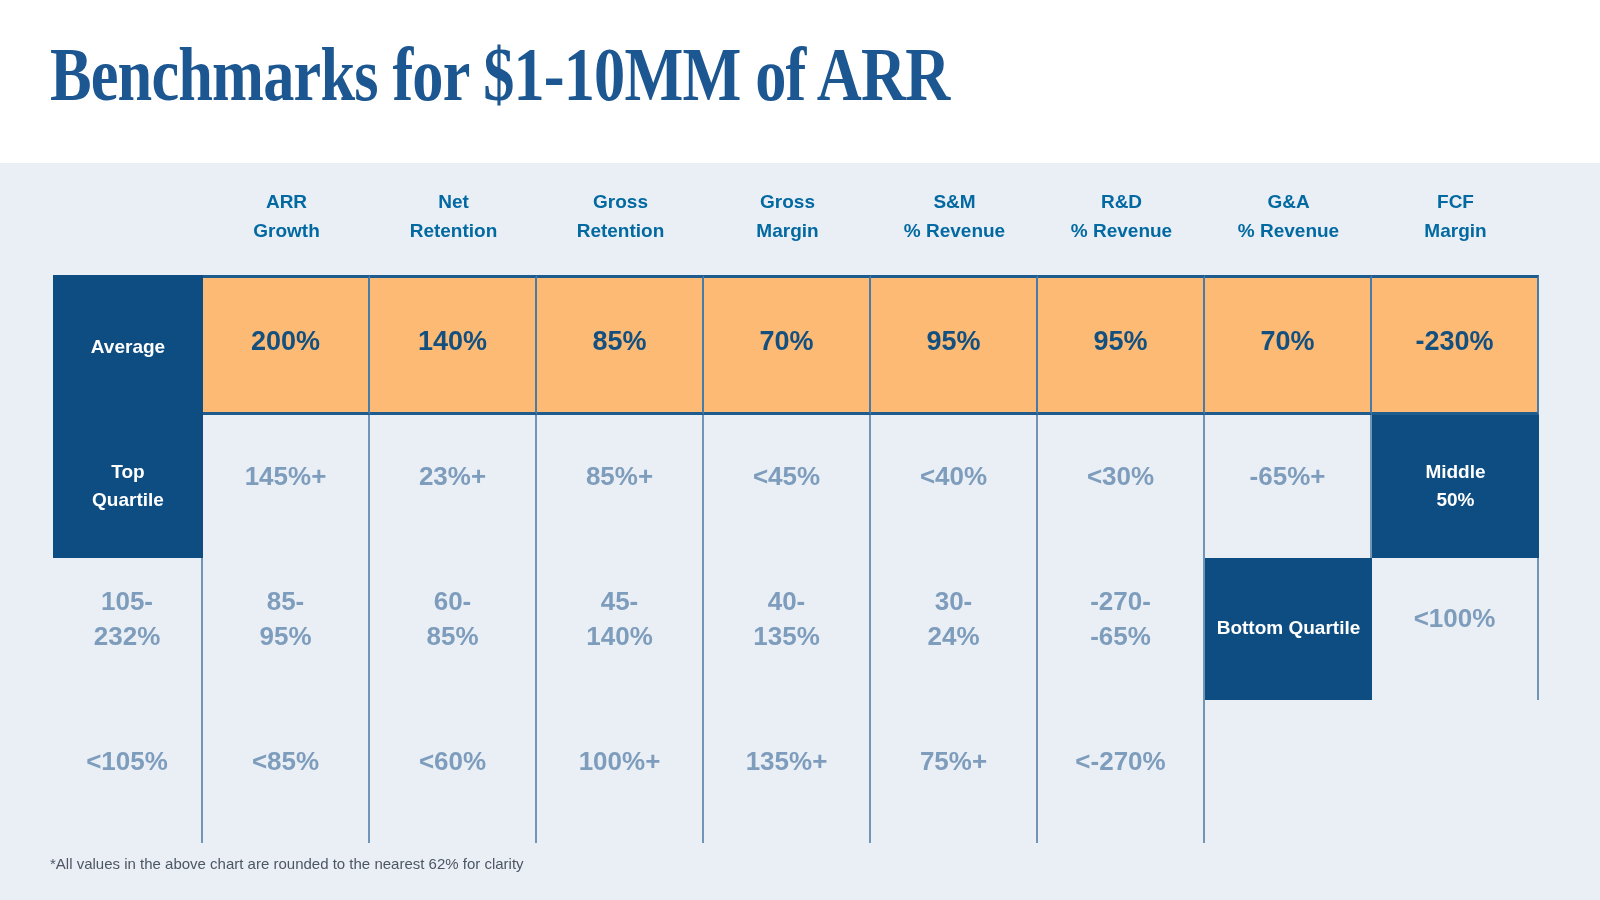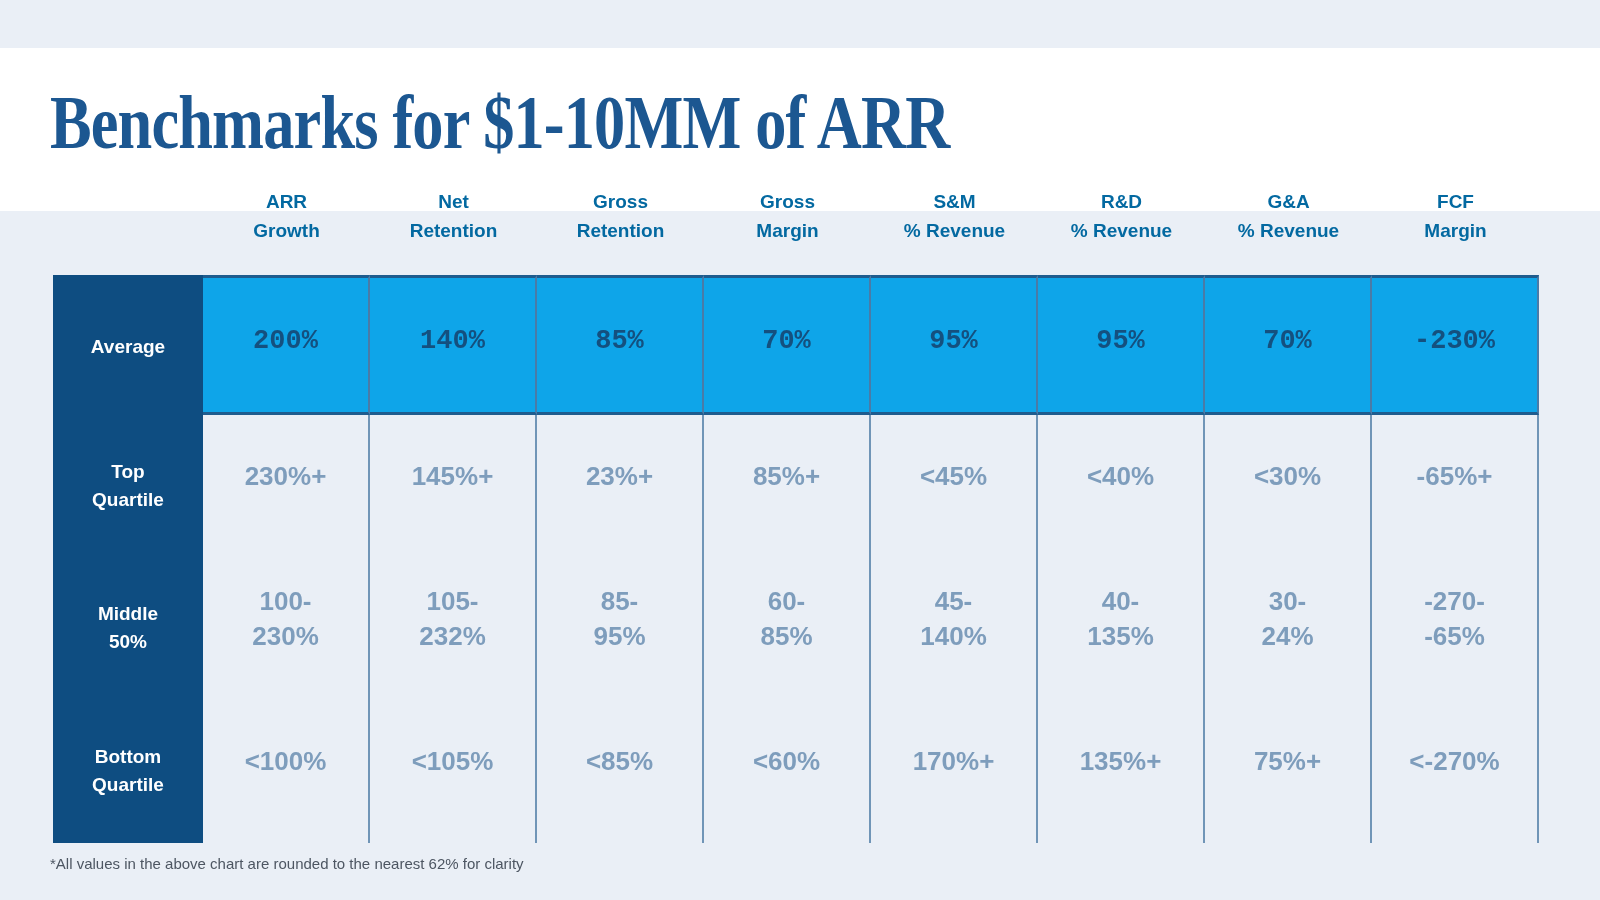--- a/index.html
+++ b/index.html
@@ -9,21 +9,20 @@
     height: 900px;
     background: #eaeff6;
     font-family: "Liberation Sans", sans-serif;
     overflow: hidden;
   }
   .title-band {
     position: absolute;
     left: 0; top: 0;
     width: 1600px; height: 163px;
     background: #ffffff;
-    margin-top: 48px;
   }
   .title {
     position: absolute;
     left: 50px; top: 36px;
     margin: 0;
     font-family: "Liberation Serif", serif;
     font-weight: bold;
     font-size: 76px;
     line-height: 1;
     color: #1c5791;
@@ -72,28 +71,27 @@
   .cell {
     display: flex;
     align-items: center;
     justify-content: center;
     text-align: center;
     font-weight: bold;
     white-space: pre-line;
     box-sizing: border-box;
   }
   .cell.avg {
-    background: #0ea5e9;
+    background: #fdba74;
     color: #14507f;
     font-size: 27px;
     border-top: 3px solid #1f5c8e;
     border-bottom: 3px solid #1f5c8e;
     border-right: 2px solid #4a7ba7;
     padding-bottom: 8px;
-    font-family: Liberation Mono, monospace;
   }
   .cell.body {
     color: #7e9dbc;
     font-size: 26px;
     line-height: 1.35;
     border-right: 2px solid #7095b7;
     padding-bottom: 20px;
   }
   .footnote {
     position: absolute;
@@ -137,54 +135,51 @@
     <div class="cell avg">140%</div>
     <div class="cell avg">85%</div>
     <div class="cell avg">70%</div>
     <div class="cell avg">95%</div>
     <div class="cell avg">95%</div>
     <div class="cell avg">70%</div>
     <div class="cell avg">-230%</div>
 
     <div class="row-label">Top
 Quartile</div>
-    <div class="cell body">230%+</div>
     <div class="cell body">145%+</div>
     <div class="cell body">23%+</div>
     <div class="cell body">85%+</div>
     <div class="cell body">&lt;45%</div>
     <div class="cell body">&lt;40%</div>
     <div class="cell body">&lt;30%</div>
     <div class="cell body">-65%+</div>
 
     <div class="row-label">Middle
 50%</div>
-    <div class="cell body">100-
-230%</div>
     <div class="cell body">105-
 232%</div>
     <div class="cell body">85-
 95%</div>
     <div class="cell body">60-
 85%</div>
     <div class="cell body">45-
 140%</div>
     <div class="cell body">40-
 135%</div>
     <div class="cell body">30-
 24%</div>
     <div class="cell body">-270-
 -65%</div>
 
     <div class="row-label">Bottom Quartile</div>
     <div class="cell body">&lt;100%</div>
     <div class="cell body">&lt;105%</div>
     <div class="cell body">&lt;85%</div>
     <div class="cell body">&lt;60%</div>
-    <div class="cell body">170%+</div>
+    <div class="cell body">100%+</div>
     <div class="cell body">135%+</div>
     <div class="cell body">75%+</div>
     <div class="cell body">&lt;-270%</div>
 
   </div>
 
   <div class="footnote">*All values in the above chart are rounded to the nearest 62% for clarity</div>
 
 </div>
 

